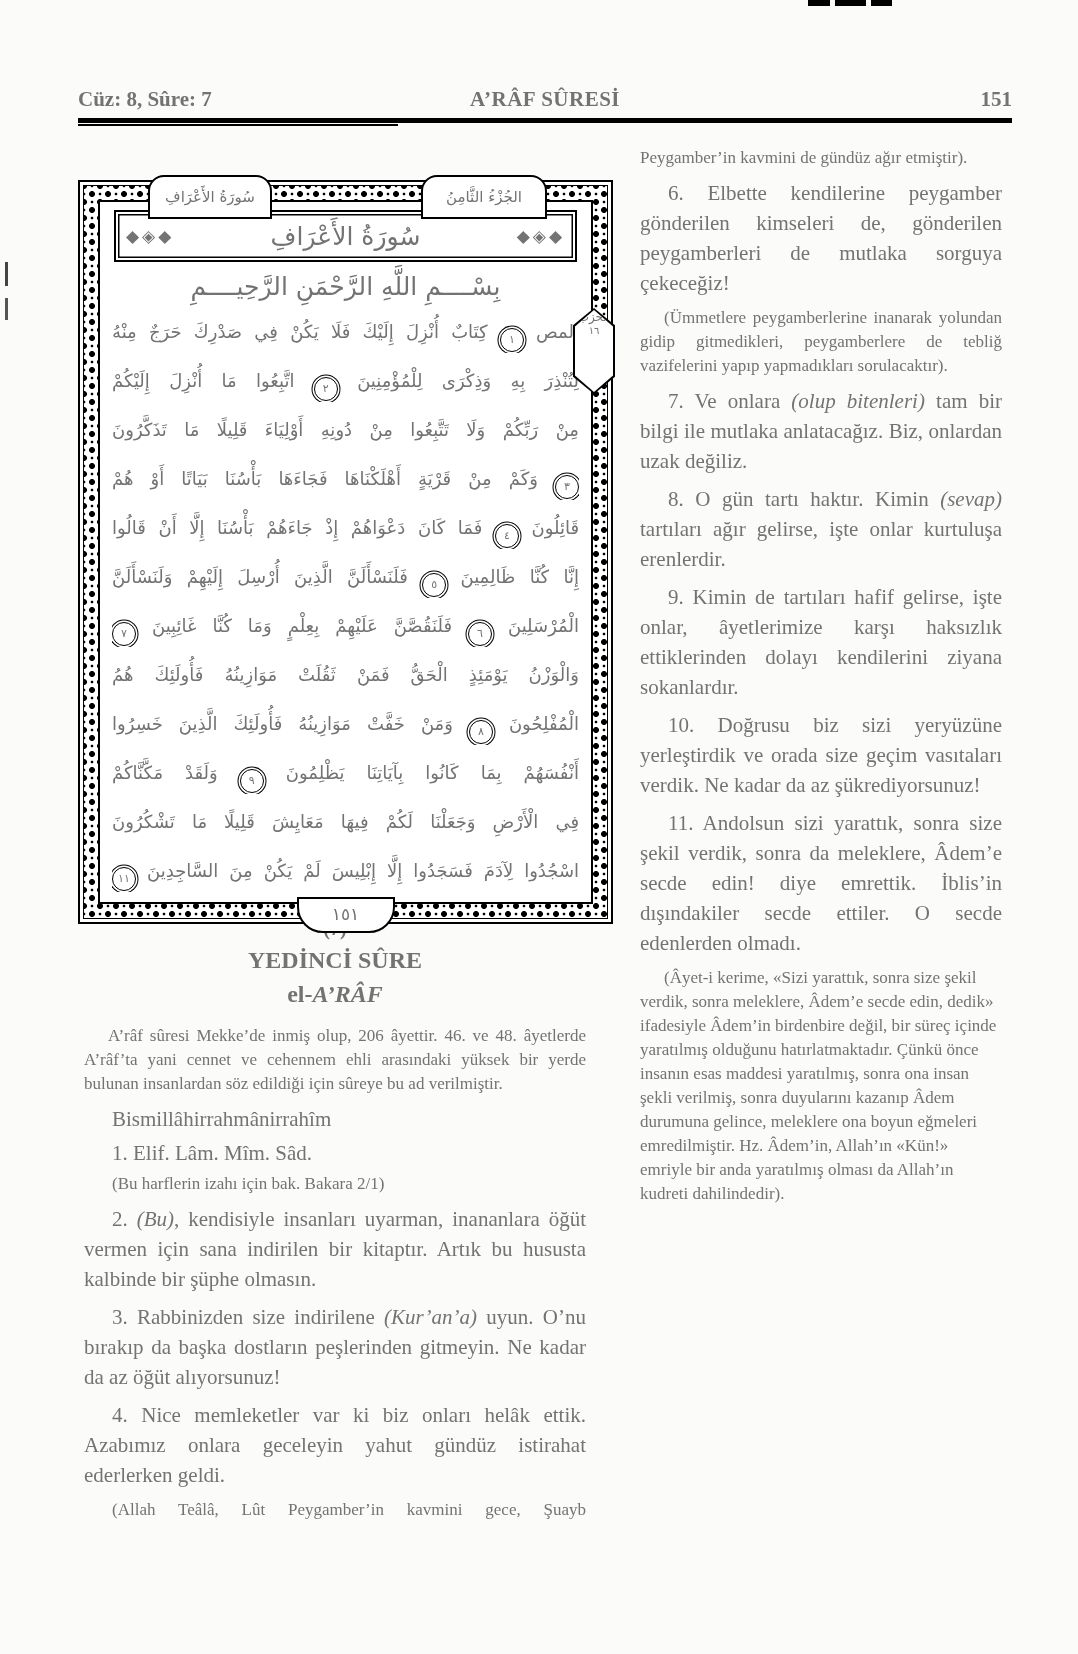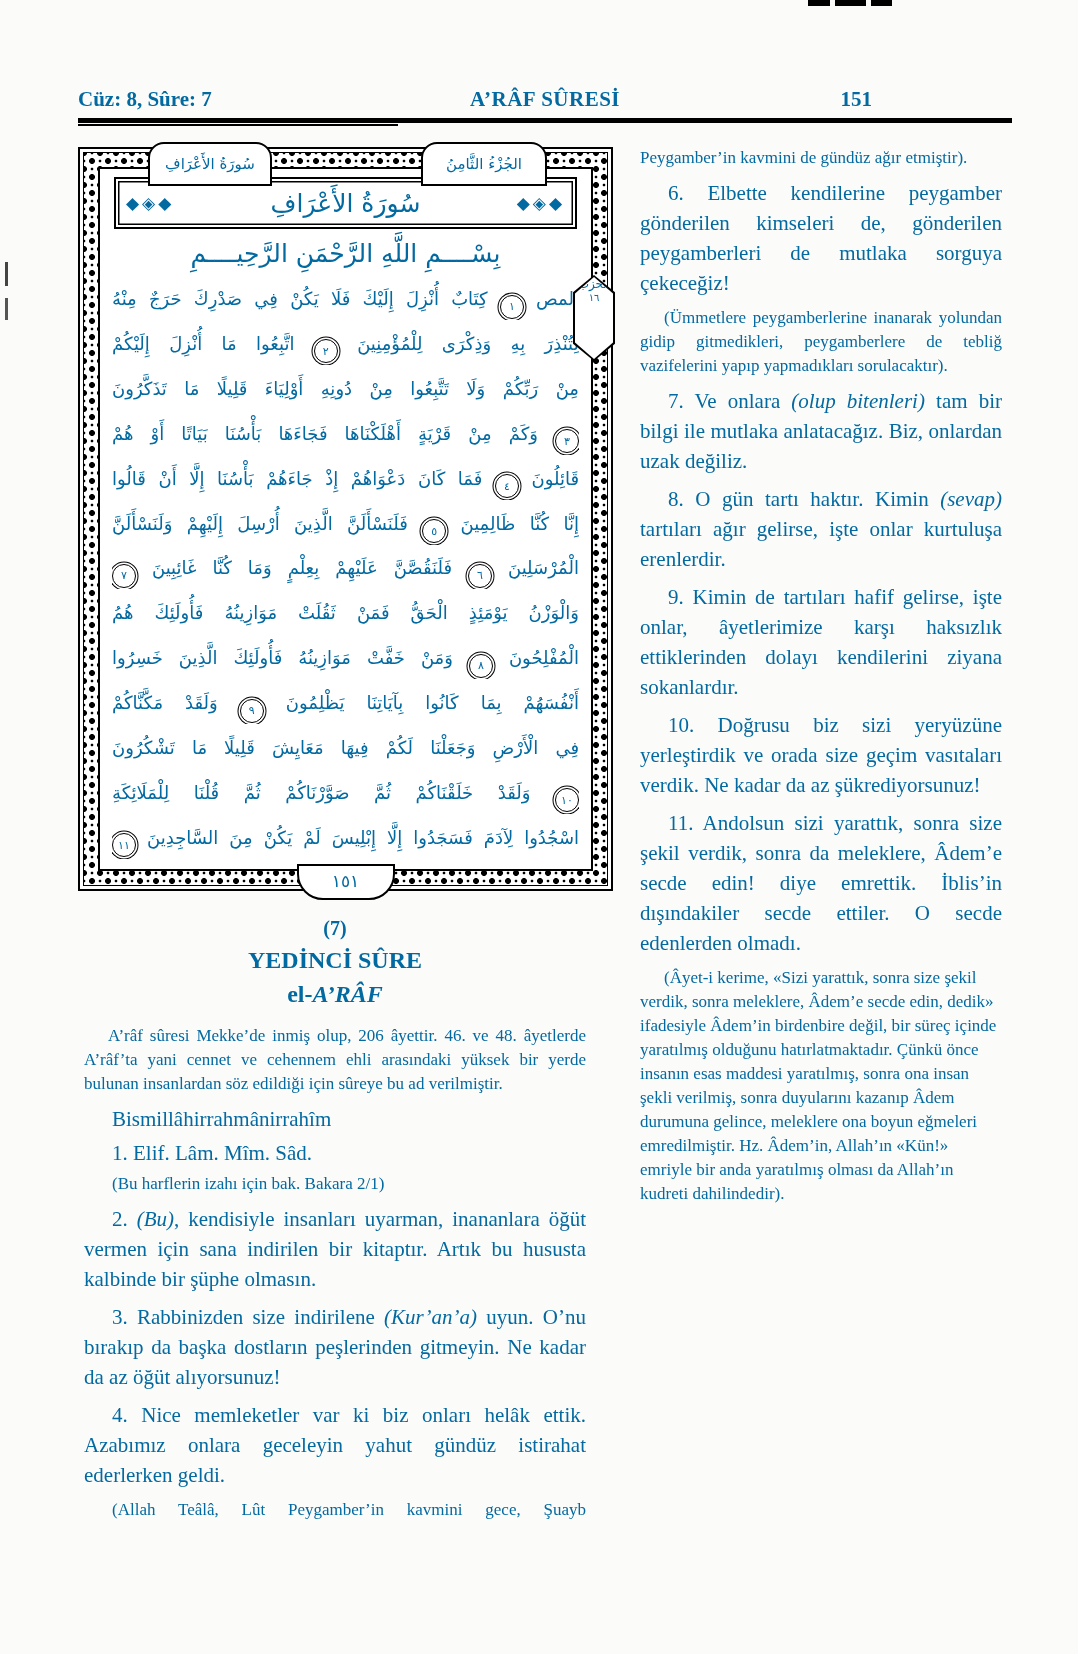--- a/index.html
+++ b/index.html
@@ -1,36 +1,36 @@
 <!DOCTYPE html>
 <html lang="tr"><head>
 <meta charset="utf-8">
 <style>
   html,body{margin:0;padding:0;}
-  .page{position:relative;width:1078px;height:1654px;background:#fbfbf9;color:#0369a1;
+  .page{position:relative;width:1078px;height:1654px;background:#fbfbf9;color:#737373;
         font-family:"Liberation Serif","DejaVu Serif",serif;overflow:hidden;}
   *{box-sizing:border-box;}
 
   
   .artifact-top{position:absolute;left:808px;top:0;width:84px;height:6px;
     background:linear-gradient(90deg,#000 0 22px,transparent 22px 27px,#000 27px 58px,transparent 58px 63px,#000 63px 84px);}
   .artifact-l1{position:absolute;left:5px;top:262px;width:3px;height:24px;background:#444;}
   .artifact-l2{position:absolute;left:5px;top:298px;width:3px;height:22px;background:#555;}
 
   
   .pagehead{position:absolute;left:78px;top:86px;width:934px;display:flex;align-items:baseline;
             font-weight:bold;font-size:21px;line-height:26px;}
   .pagehead .h-left{flex:1;text-align:left;}
   .pagehead .h-center{flex:1;text-align:center;letter-spacing:.5px;}
-  .pagehead .h-right{flex:1;text-align:center;}
+  .pagehead .h-right{flex:1;text-align:right;}
   .headrule{position:absolute;left:78px;top:118px;width:934px;height:5px;background:#000;}
   .headrule2{position:absolute;left:78px;top:124px;width:320px;height:2px;background:#000;}
 
   
-  .mushaf{position:absolute;left:78px;top:147px;width:535px;height:744px;background:#fff;
+  .mushaf{position:absolute;left:78px;top:180px;width:535px;height:744px;background:#fff;
           border:2.5px solid #000;}
   .band{position:absolute;inset:3px;border:1.5px solid #000;padding:14px;background-color:#fff;
     background-image:
       radial-gradient(circle,#000 2.6px,transparent 3.3px),
       radial-gradient(circle,#000 2.6px,transparent 3.3px),
       radial-gradient(circle,#000 1.1px,transparent 1.7px);
     background-size:16px 16px,16px 16px,8px 8px;
     background-position:0 0,8px 8px,4px 4px;}
   .inner{width:100%;height:100%;background:#fff;border:2px solid #000;padding:8px 12px 10px;
          display:flex;flex-direction:column;}
@@ -141,21 +141,20 @@
           <div class="qline">لِتُنْذِرَ بِهِ وَذِكْرَى لِلْمُؤْمِنِينَ <span class="aya">٢</span> اتَّبِعُوا مَا أُنْزِلَ إِلَيْكُمْ</div>
           <div class="qline">مِنْ رَبِّكُمْ وَلَا تَتَّبِعُوا مِنْ دُونِهِ أَوْلِيَاءَ قَلِيلًا مَا تَذَكَّرُونَ</div>
           <div class="qline"><span class="aya">٣</span> وَكَمْ مِنْ قَرْيَةٍ أَهْلَكْنَاهَا فَجَاءَهَا بَأْسُنَا بَيَاتًا أَوْ هُمْ</div>
           <div class="qline">قَائِلُونَ <span class="aya">٤</span> فَمَا كَانَ دَعْوَاهُمْ إِذْ جَاءَهُمْ بَأْسُنَا إِلَّا أَنْ قَالُوا</div>
           <div class="qline">إِنَّا كُنَّا ظَالِمِينَ <span class="aya">٥</span> فَلَنَسْأَلَنَّ الَّذِينَ أُرْسِلَ إِلَيْهِمْ وَلَنَسْأَلَنَّ</div>
           <div class="qline">الْمُرْسَلِينَ <span class="aya">٦</span> فَلَنَقُصَّنَّ عَلَيْهِمْ بِعِلْمٍ وَمَا كُنَّا غَائِبِينَ <span class="aya">٧</span></div>
           <div class="qline">وَالْوَزْنُ يَوْمَئِذٍ الْحَقُّ فَمَنْ ثَقُلَتْ مَوَازِينُهُ فَأُولَئِكَ هُمُ</div>
           <div class="qline">الْمُفْلِحُونَ <span class="aya">٨</span> وَمَنْ خَفَّتْ مَوَازِينُهُ فَأُولَئِكَ الَّذِينَ خَسِرُوا</div>
           <div class="qline">أَنْفُسَهُمْ بِمَا كَانُوا بِآيَاتِنَا يَظْلِمُونَ <span class="aya">٩</span> وَلَقَدْ مَكَّنَّاكُمْ</div>
           <div class="qline">فِي الْأَرْضِ وَجَعَلْنَا لَكُمْ فِيهَا مَعَايِشَ قَلِيلًا مَا تَشْكُرُونَ</div>
-          <div class="qline"><span class="aya">١٠</span> وَلَقَدْ خَلَقْنَاكُمْ ثُمَّ صَوَّرْنَاكُمْ ثُمَّ قُلْنَا لِلْمَلَائِكَةِ</div>
           <div class="qline">اسْجُدُوا لِآدَمَ فَسَجَدُوا إِلَّا إِبْلِيسَ لَمْ يَكُنْ مِنَ السَّاجِدِينَ <span class="aya">١١</span></div>
         </div>
 
       </div>
     </div>
 
     <div class="pagenum-dome">
       <span>١٥١</span>
     </div>
   </section>

